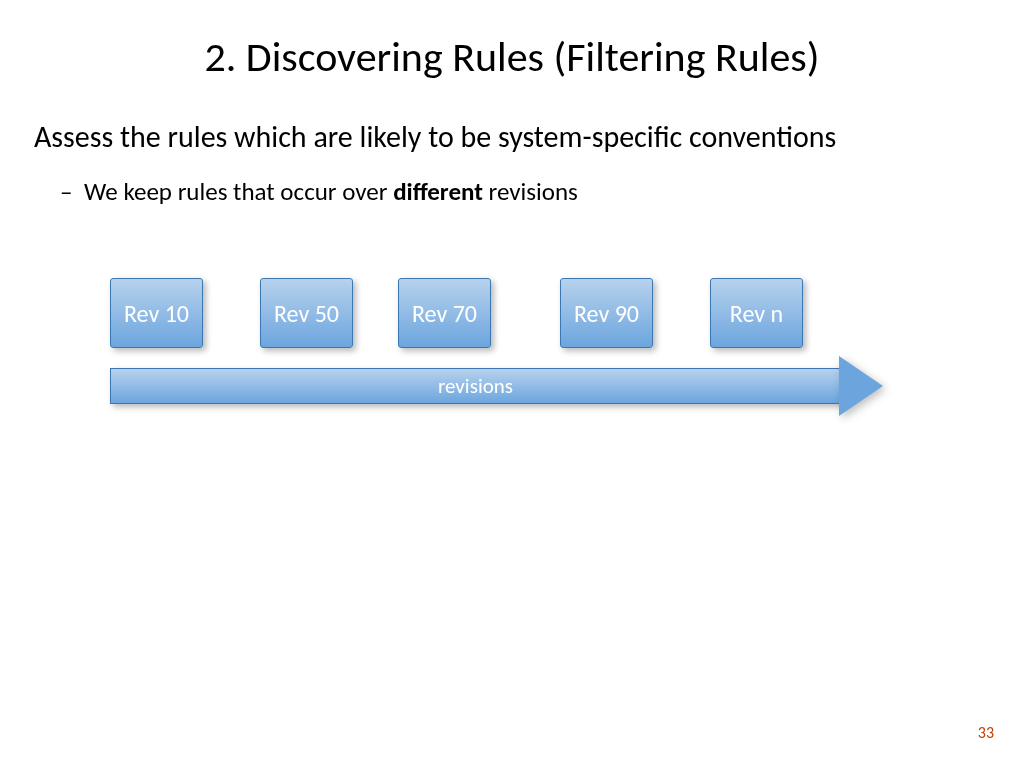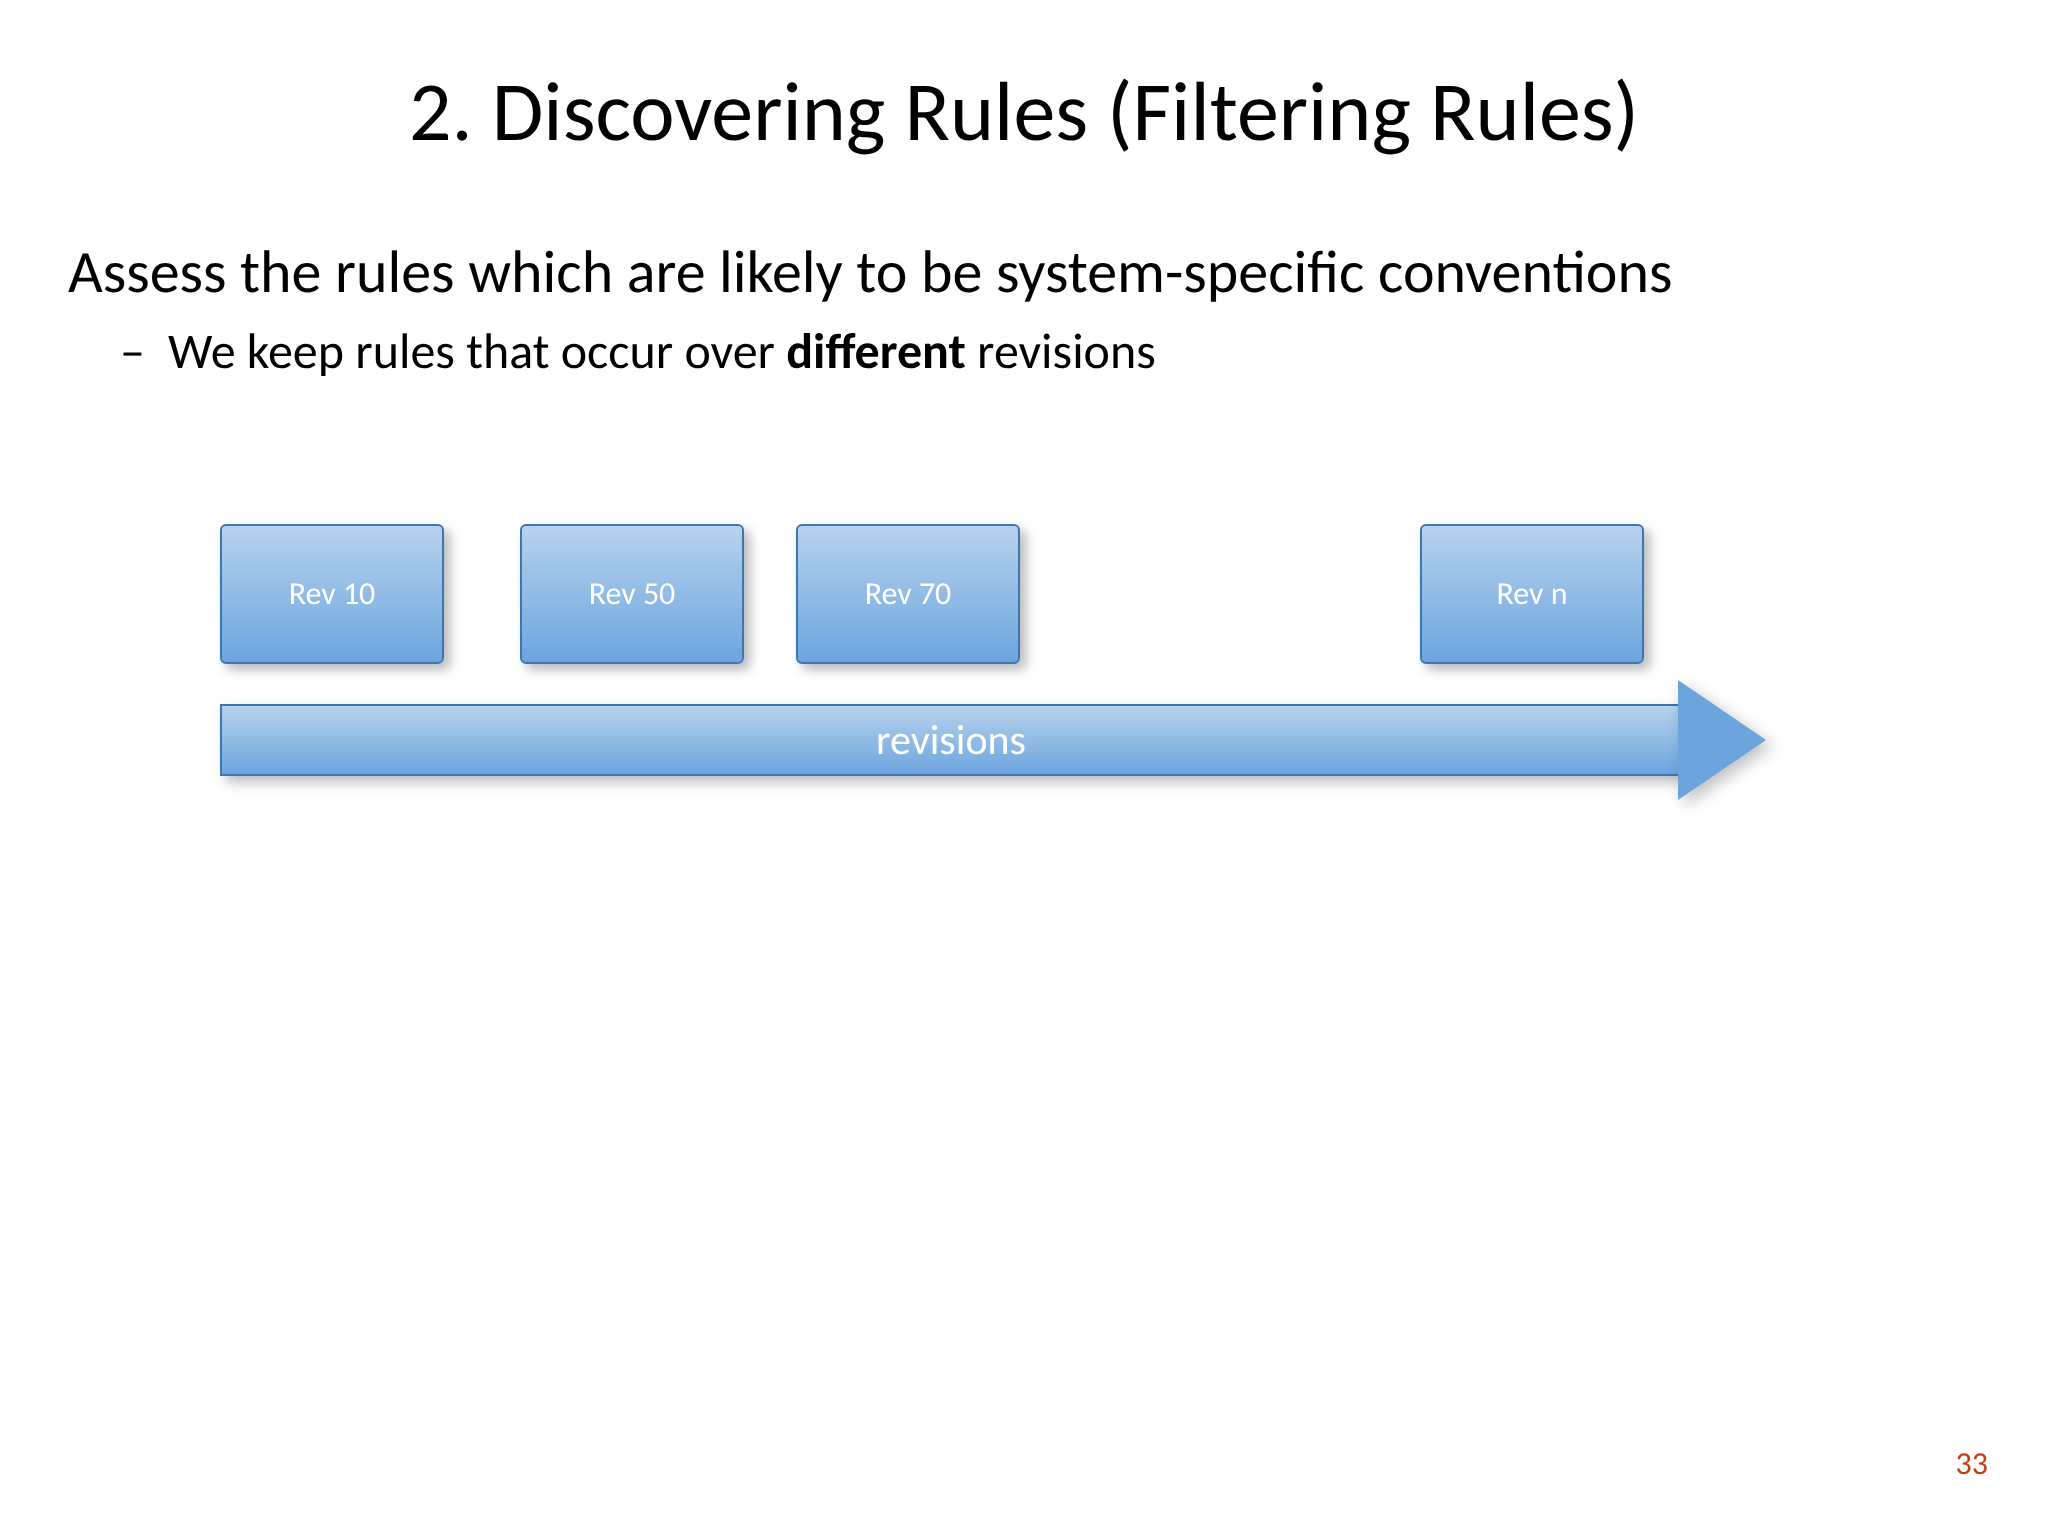--- a/index.html
+++ b/index.html
@@ -18,21 +18,21 @@
       text-align: center;
       padding-top: 31px;
       padding-bottom: 36px;
     }
     .body-text {
       font-size: 30px;
       font-weight: 400;
       padding-left: 34px;
       padding-right: 34px;
       line-height: 1.25;
-      margin-bottom: 4px;
+      margin-bottom: 20px;
     }
     .bullet-line {
       font-size: 25px;
       font-weight: 400;
       padding-left: 84px;
       padding-right: 34px;
       line-height: 1.3;
       position: relative;
     }
     .bullet-line::before {
@@ -44,28 +44,28 @@
     .diagram {
       position: relative;
       margin-top: 70px;
       margin-left: 110px;
       width: 800px;
       height: 160px;
     }
     .rev-box {
       position: absolute;
       top: 0;
-      width: 112px;
+      width: 93px;
       height: 70px;
       background: linear-gradient(180deg, #b7d2ed 0%, #6ca5de 100%);
       border: 1px solid #3a77b4;
       border-radius: 3px;
       box-shadow: 3px 3px 6px rgba(0,0,0,0.28);
       color: #ffffff;
-      font-size: 16px;
+      font-size: 24px;
       display: flex;
       align-items: center;
       justify-content: center;
     }
     .arrow-bar {
       position: absolute;
       top: 90px;
       left: 0;
       width: 730px;
       height: 36px;
@@ -117,18 +117,19 @@
 <p class="body-text">Assess the rules which are likely to be system-specific conventions</p>
 
 <p class="bullet-line">
   <span>We keep rules that occur over </span><span class="bullet-bold">different</span><span> revisions</span>
 </p>
 
 <div class="diagram">
   <div class="rev-box" style="left:0px">Rev 10</div>
   <div class="rev-box" style="left:150px">Rev 50</div>
   <div class="rev-box" style="left:288px">Rev 70</div>
+  <div class="rev-box" style="left:450px">Rev 90</div>
   <div class="rev-box" style="left:600px">Rev n</div>
   <div class="arrow-bar">revisions</div>
   <div class="arrow-head"></div>
 </div>
 
 <div class="page-number">33</div>
 
 </body></html>

